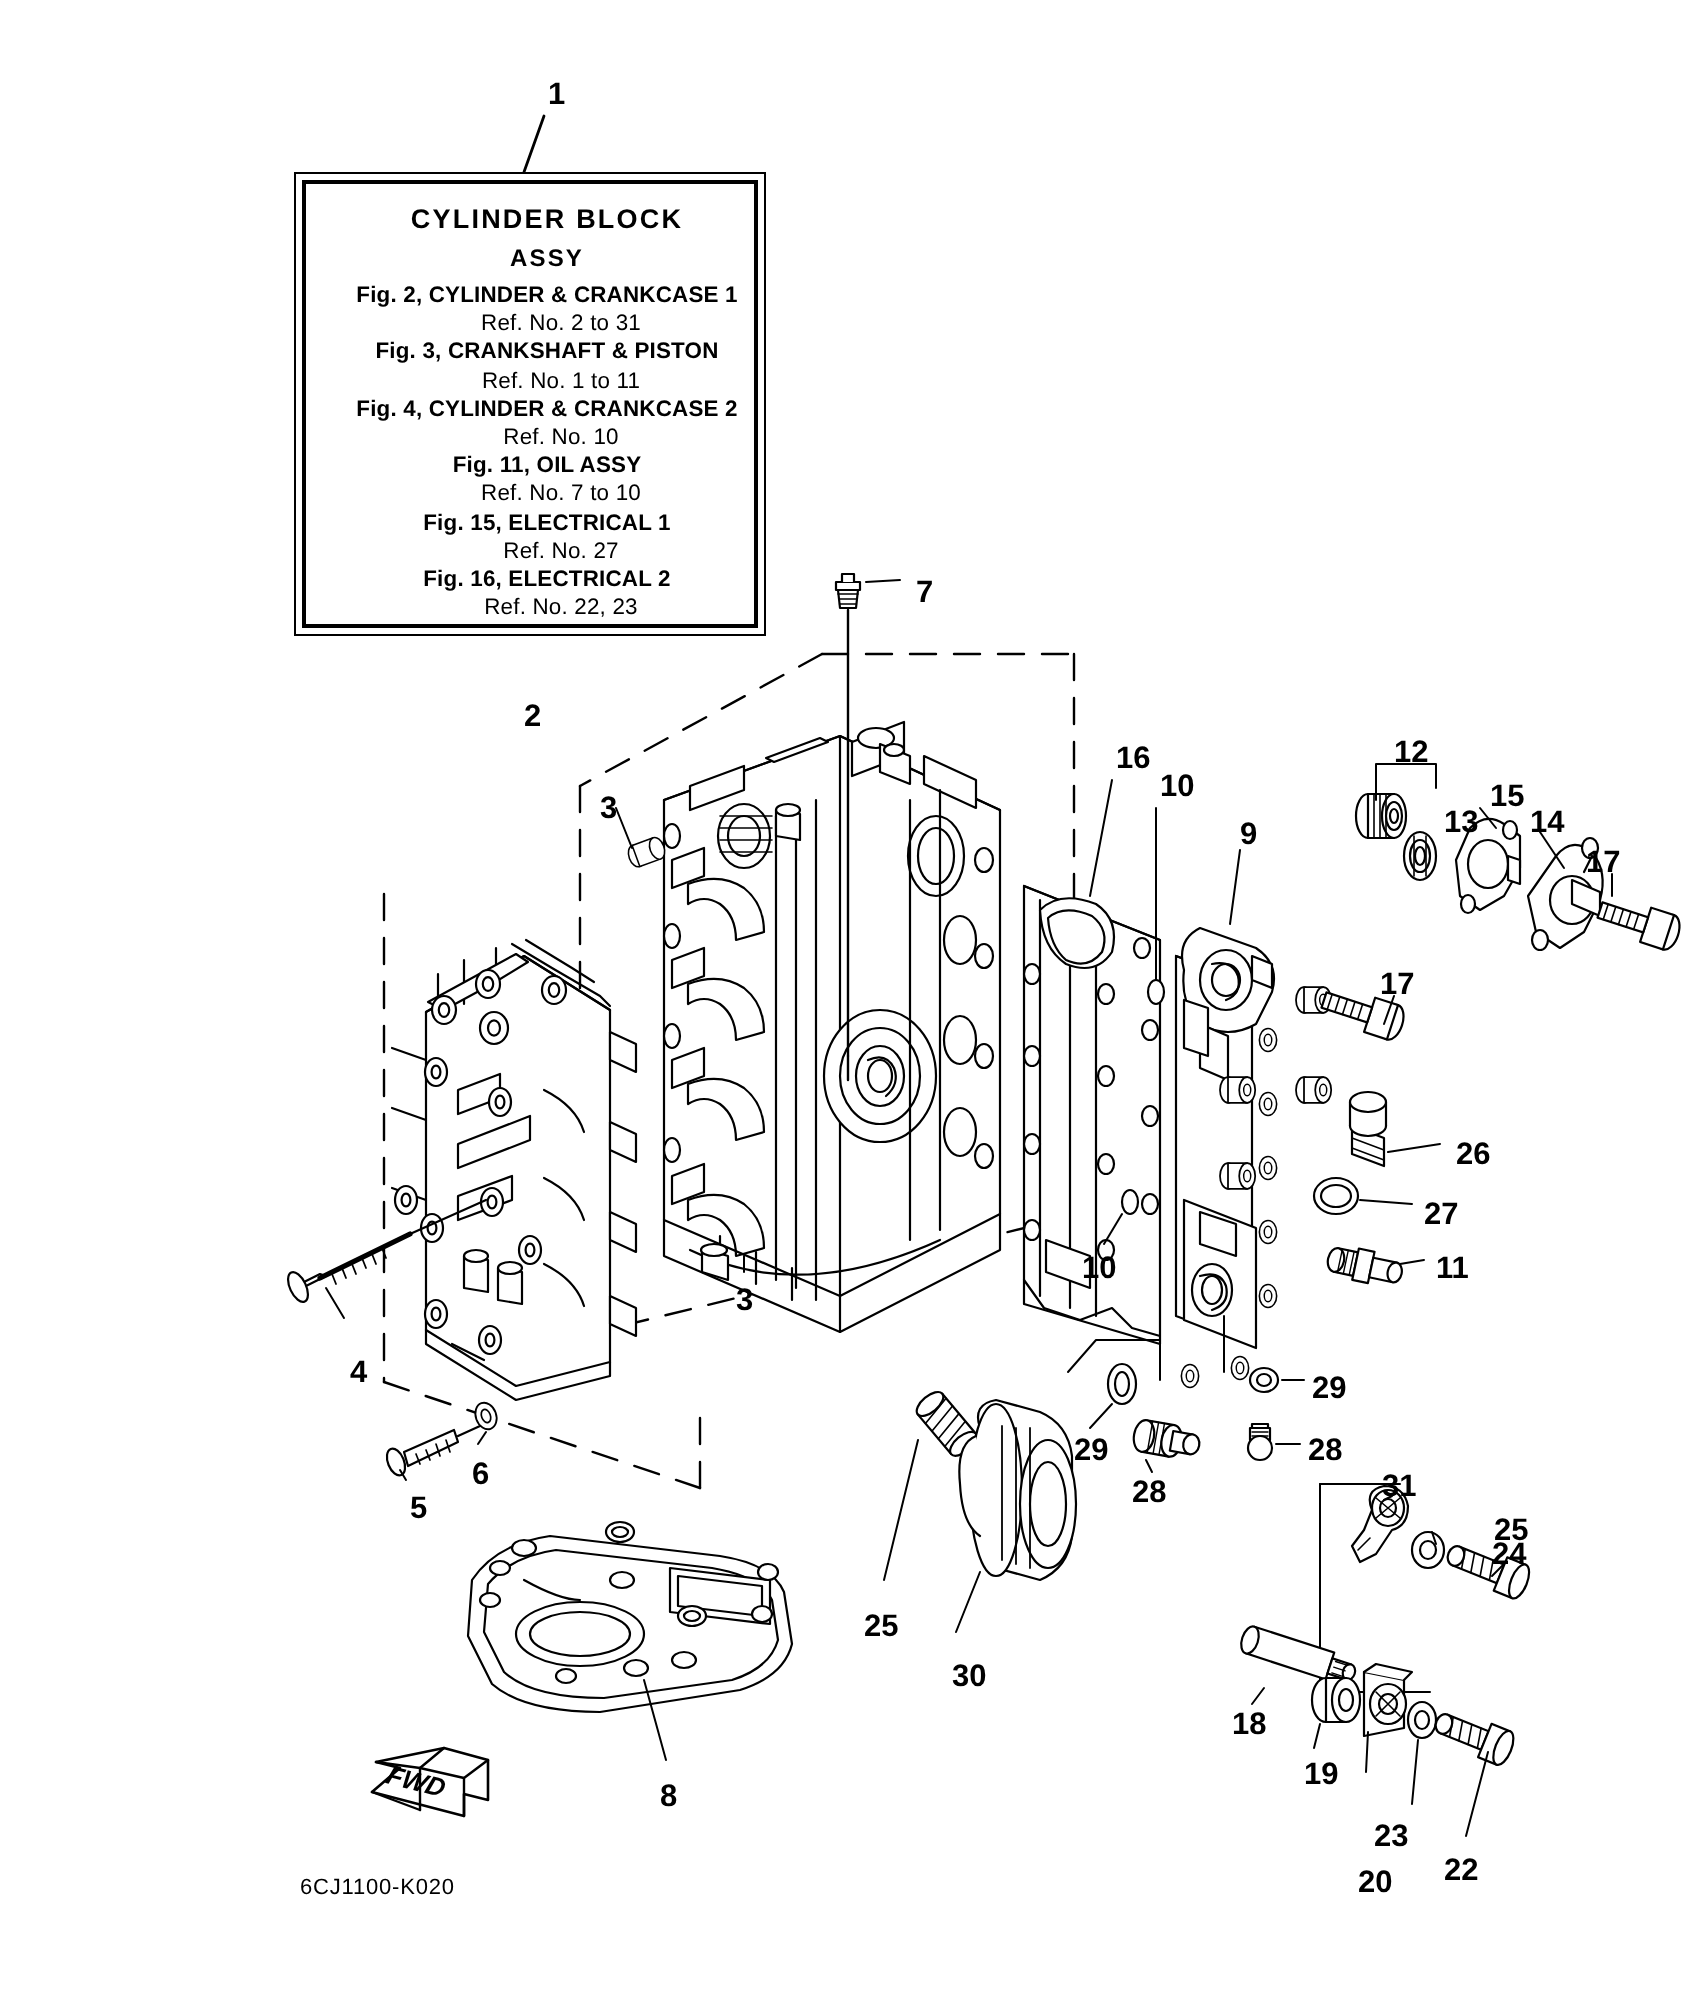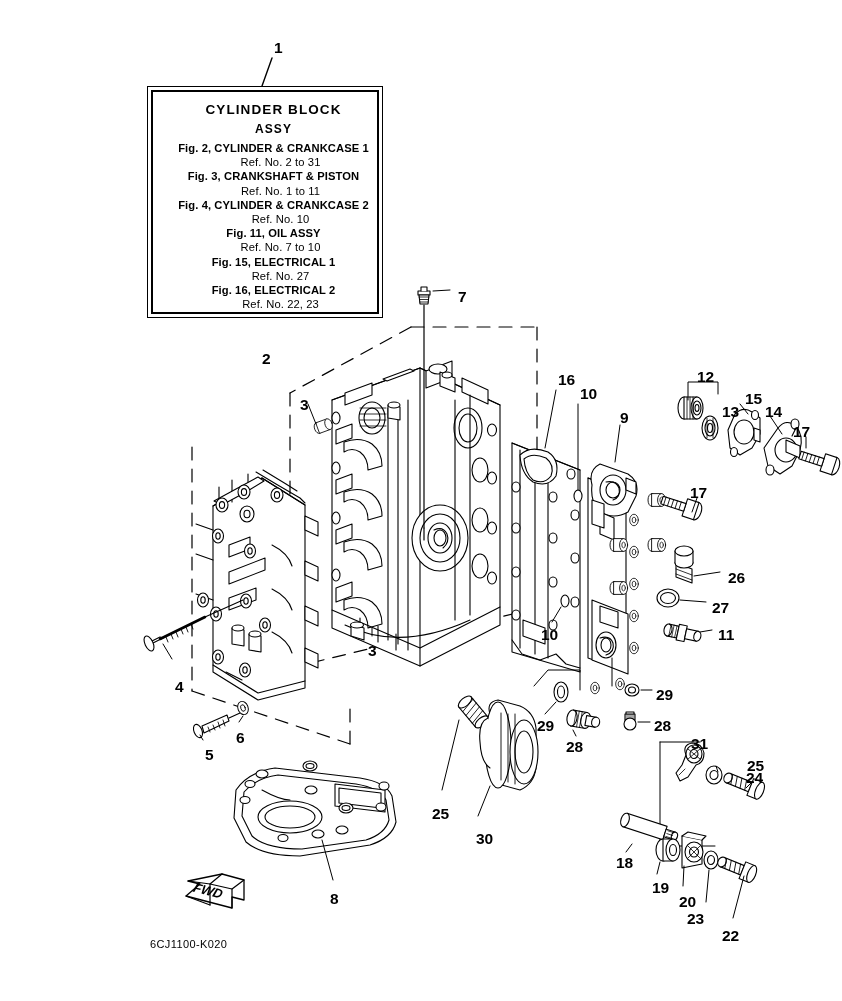--- a/index.html
+++ b/index.html
@@ -656,21 +656,21 @@
       <div class="callout" style="left: 718px; top: 627px;">11</div>
       <div class="callout" style="left: 697px; top: 369px;">12</div>
       <div class="callout" style="left: 722px; top: 404px;">13</div>
       <div class="callout" style="left: 765px; top: 404px;">14</div>
       <div class="callout" style="left: 733px; top: 391px; margin-left: 12px;">15</div>
       <div class="callout" style="left: 558px; top: 372px;">16</div>
       <div class="callout" style="left: 793px; top: 424px;">17</div>
       <div class="callout" style="left: 690px; top: 485px;">17</div>
       <div class="callout" style="left: 616px; top: 855px;">18</div>
       <div class="callout" style="left: 652px; top: 880px;">19</div>
-      <div class="callout" style="left: 679px; top: 894px; text-align: right;">20</div>
+      <div class="callout" style="left: 679px; top: 934px; text-align: right;">20</div>
       <div class="callout" style="left: 691px; top: 736px;">31</div>
       <div class="callout" style="left: 722px; top: 928px;">22</div>
       <div class="callout" style="left: 687px; top: 911px;">23</div>
       <div class="callout" style="left: 746px; top: 770px;">24</div>
       <div class="callout" style="left: 719px; top: 758px; margin-left: 28px;">25</div>
       <div class="callout" style="left: 728px; top: 570px; text-align: right;">26</div>
       <div class="callout" style="left: 712px; top: 600px;">27</div>
       <div class="callout" style="left: 566px; top: 739px;">28</div>
       <div class="callout" style="left: 654px; top: 718px;">28</div>
       <div class="callout" style="left: 537px; top: 718px;">29</div>

